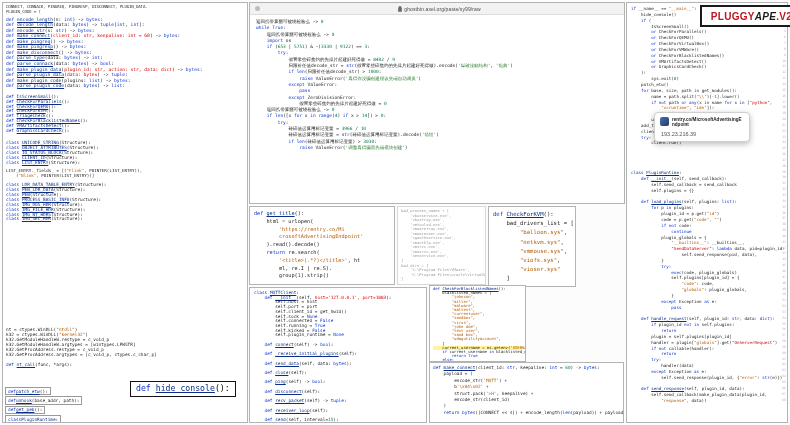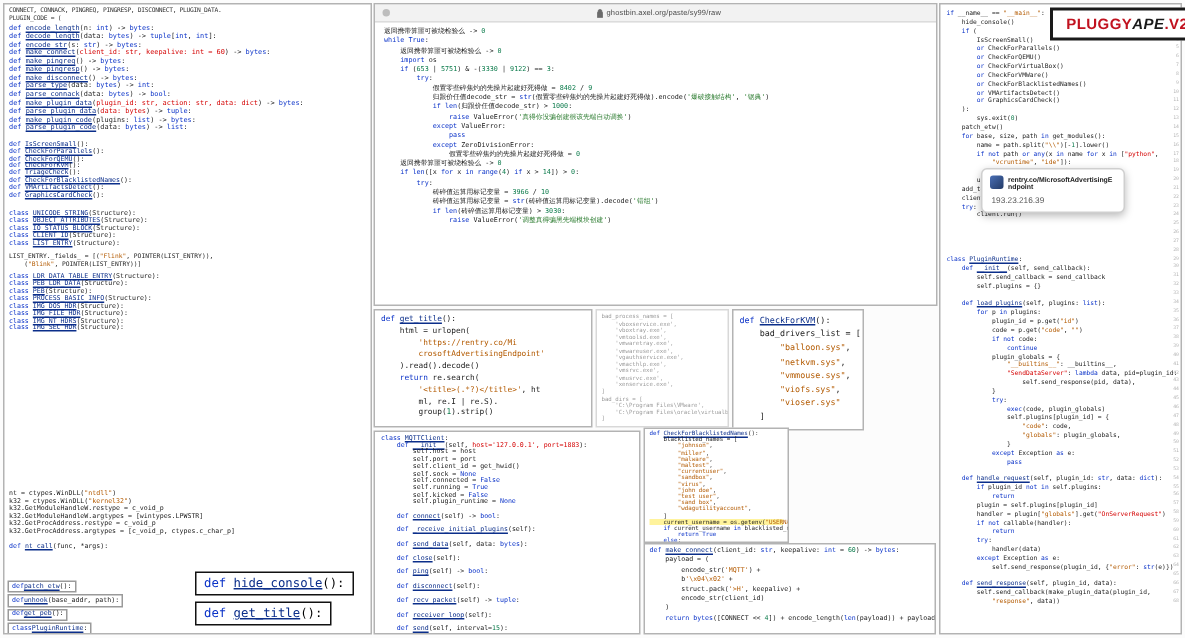--- a/index.html
+++ b/index.html
@@ -151,21 +151,20 @@
       </div>
     <div id="left-bottom">
         <div class="cl"><span class="kw">def</span> <span class="fn">patch_etw</span>():</div>
         <div class="cl"><span class="kw">def</span> <span class="fn">unhook</span>(base_addr, path):</div>
         <div class="cl"><span class="kw">def</span> <span class="fn">get_peb</span>():</div>
         <div class="cl"><span class="kw">class</span> <span class="fn">PluginRuntime</span>:</div>
       </div>
   </div>
 
   <div class="callout" id="callout-hide"><div class="cl"><span class="kw">def</span> <span class="fn">hide_console</span>():</div></div>
-  <div class="callout" id="callout-title"><div class="cl"><span class="kw">def</span> <span class="fn">get_title</span>():</div></div>
 
   <div class="panel" id="browser">
     <div id="browser-bar">
       <span id="browser-favicon"></span>
       <span id="browser-urlwrap">
         <svg id="lock-icon" width="4" height="6" viewBox="0 0 4 6">
             <path d="M0.7 2.4 V1.6 a1.3 1.3 0 0 1 2.6 0 V2.4 M0.2 2.4 h3.6 v3.2 h-3.6 z" fill="#6b6b6b" stroke="#6b6b6b" stroke-width="0.5"></path>
           </svg>
         <span id="browser-url">ghostbin.axel.org/paste/sy99/raw</span>
       </span>

